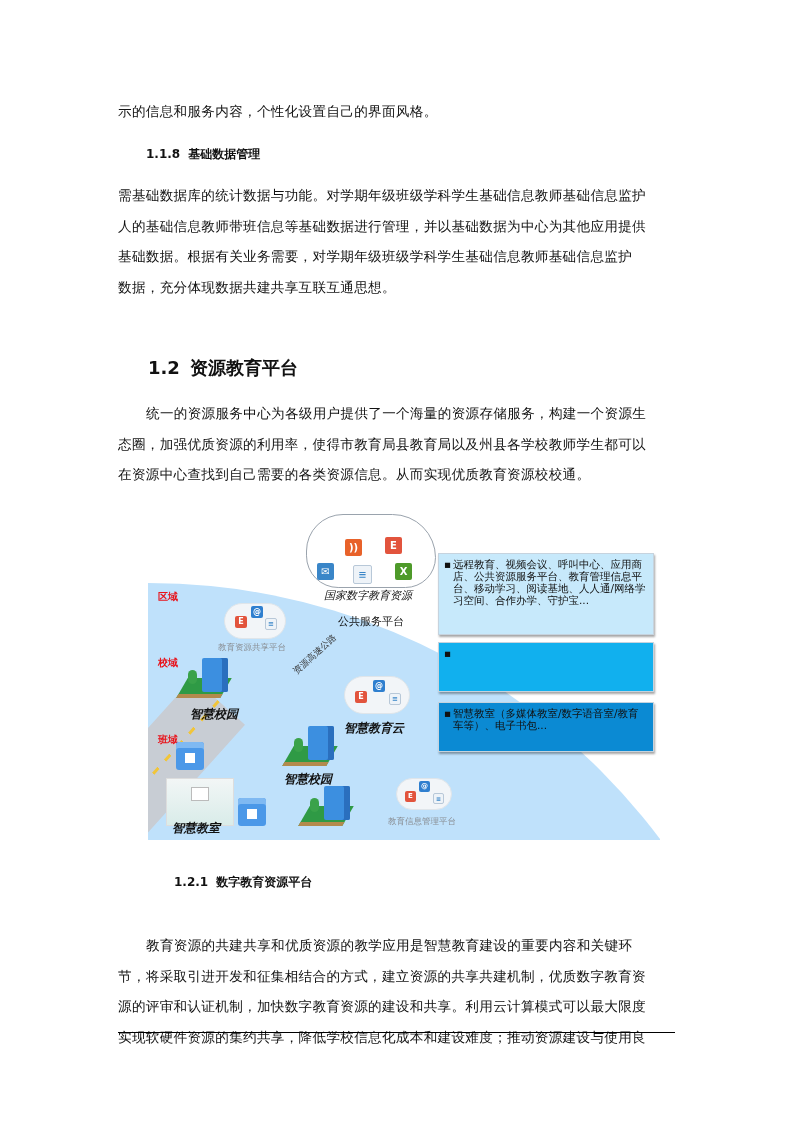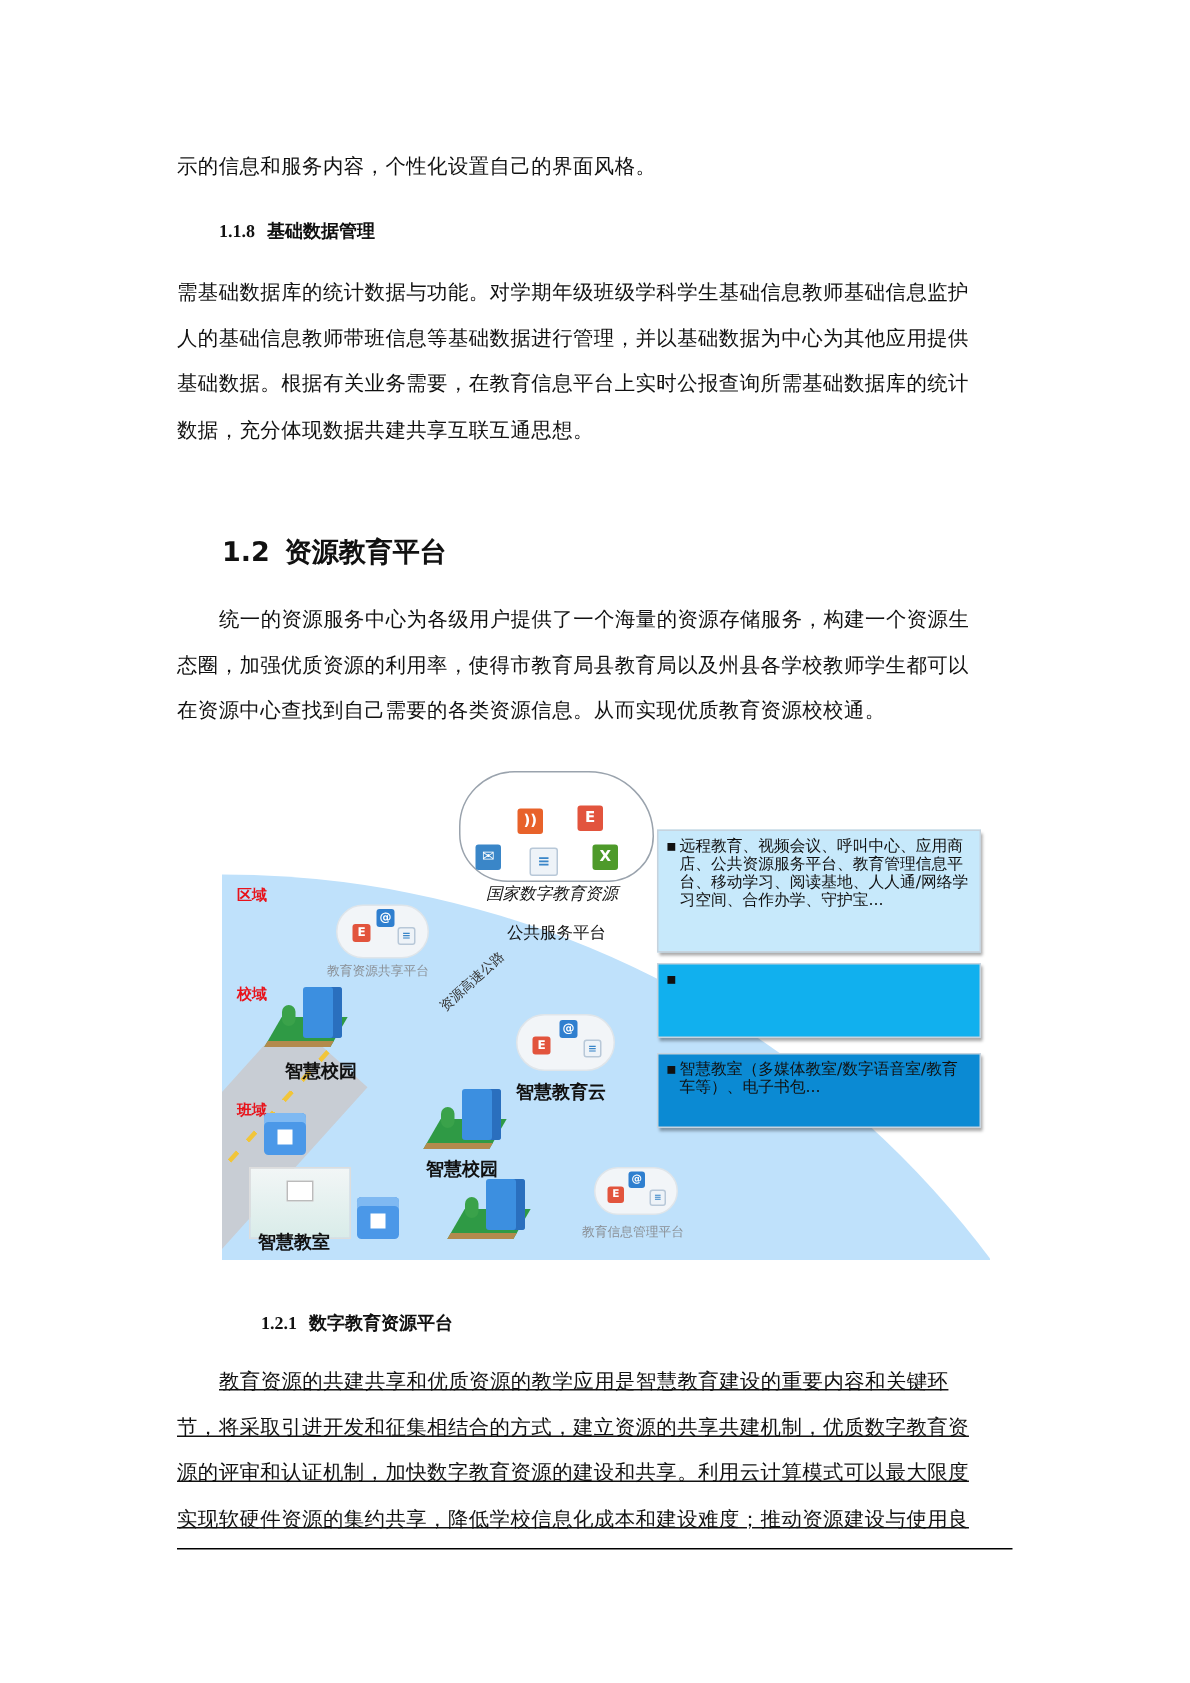--- a/index.html
+++ b/index.html
@@ -5,21 +5,21 @@
   html, body { margin: 0; padding: 0; background: #ffffff; }
   body { width: 793px; height: 1122px; position: relative; overflow: hidden;
          font-family: "DejaVu Serif", "Liberation Serif", serif; color: #111; }
   .page { position: absolute; left: 0; top: 0; width: 793px; height: 1122px; }
   .p { position: absolute; left: 118px; width: 560px; font-size: 13.6px; line-height: 30.5px;
        letter-spacing: 0.3px; margin: 0; text-align: justify; }
   .p .line { display: block; white-space: nowrap; }
   .indent { padding-left: 28px; }
   .h3 { position: absolute; left: 146px; font-family: "DejaVu Sans", "Liberation Sans", sans-serif;
         font-weight: bold; font-size: 12px; margin: 0; color: #111; }
-  .h3 .num { margin-right: 8px; font-family: Liberation Serif, serif; }
+  .h3 .num { margin-right: 8px; }
   .h2 { position: absolute; left: 118px; font-family: "DejaVu Sans", "Liberation Sans", sans-serif;
         font-weight: bold; font-size: 18px; margin: 0; color: #111; }
   .h2 .num { margin-right: 10px; margin-left: 30px; }
   .rule { position: absolute; left: 118px; width: 557px; top: 1032px; height: 1px; background: #000; }
 
   
   .figure { position: absolute; left: 148px; top: 508px; width: 512px; height: 332px; overflow: hidden; }
   .sector { position: absolute; left: 0; top: 75px; width: 640px; height: 640px; background: #bfe1fb;
             border-radius: 0 100% 0 0; transform-origin: 0 0; }
   .road { position: absolute; left: 45px; top: 170px; width: 70px; height: 330px; background: #c9ccd2;
@@ -35,21 +35,21 @@
   .cloud.small { background: #f2f5f8; border: 1px solid #dfe5ea; }
   .ico { position: absolute; width: 17px; height: 17px; border-radius: 2px; color: #fff;
          font-family: "DejaVu Sans", sans-serif; font-size: 10px; text-align: center; line-height: 17px; font-weight: bold; }
   .ico.rss { background: #e8622a; }
   .ico.ppt { background: #e2543d; }
   .ico.xls { background: #4e9a2a; }
   .ico.mail { background: #3a86c8; }
   .ico.doc { background: #eef3f8; color: #3a86c8; border: 1px solid #b8c8d8; }
   .ico.at { background: #2f7fcf; }
   .cap { position: absolute; font-family: "DejaVu Sans", "Liberation Sans", sans-serif; white-space: nowrap; }
-  .cap.dark { color: #111; font-weight: bold; font-size: 12px; }
+  .cap.dark { color: #111; font-weight: bold; font-size: 12px; font-style: italic; }
   .cap.med { color: #111; font-size: 11px; }
   .cap.gray { color: #8a8f95; font-size: 8.5px; }
   .bld { position: absolute; width: 52px; height: 40px; }
   .bld .grass { position: absolute; left: 0; bottom: 0; width: 44px; height: 16px; background: #2f9a45;
                 border-bottom: 4px solid #b38a4d; transform: skewX(-30deg); }
   .bld .body { position: absolute; left: 20px; top: 0; width: 26px; height: 34px; background: #3c8fe0;
                border-radius: 2px; box-shadow: inset -6px 0 0 #2a6fbe; }
   .bld .tree { position: absolute; left: 6px; top: 12px; width: 9px; height: 14px; background: #3aa24a; border-radius: 5px; }
   .cube { position: absolute; width: 28px; height: 28px; background: #4b98e8; border-radius: 3px;
           box-shadow: inset 0 6px 0 #7fb9f2; }
@@ -74,21 +74,21 @@
     <span class="line">示的信息和服务内容，个性化设置自己的界面风格。</span>
   </div>
 
   <h3 class="h3" style="top:146px;">
     <span class="num">1.1.8</span><span>基础数据管理</span>
   </h3>
 
   <div class="p" style="top:180px;">
     <span class="line">需基础数据库的统计数据与功能。对学期年级班级学科学生基础信息教师基础信息监护</span>
     <span class="line">人的基础信息教师带班信息等基础数据进行管理，并以基础数据为中心为其他应用提供</span>
-    <span class="line">基础数据。根据有关业务需要，在教育信息平台上实时公报查询所需基础数据库的统计</span>
+    <span class="line">基础数据。根据有关业务需要，对学期年级班级学科学生基础信息教师基础信息监护</span>
     <span class="line">数据，充分体现数据共建共享互联互通思想。</span>
   </div>
 
   <h2 class="h2" style="top:356px;">
     <span class="num">1.2</span><span>资源教育平台</span>
   </h2>
 
   <div class="p" style="top:398px;">
     <span class="line indent">统一的资源服务中心为各级用户提供了一个海量的资源存储服务，构建一个资源生</span>
     <span class="line">态圈，加强优质资源的利用率，使得市教育局县教育局以及州县各学校教师学生都可以</span>
@@ -176,21 +176,21 @@
     <div class="box box3">
       <span class="bullet">▪</span>
       <span>智慧教室（多媒体教室/数字语音室/教育车等）、电子书包...</span>
     </div>
   </div>
 
   <h3 class="h3" style="top:874px;margin-left:28px;">
     <span class="num">1.2.1</span><span>数字教育资源平台</span>
   </h3>
 
-  <div class="p" style="top:906px;text-decoration:underline;">
+  <div class="p" style="top:930px;">
     <span class="line indent">教育资源的共建共享和优质资源的教学应用是智慧教育建设的重要内容和关键环</span>
     <span class="line">节，将采取引进开发和征集相结合的方式，建立资源的共享共建机制，优质数字教育资</span>
     <span class="line">源的评审和认证机制，加快数字教育资源的建设和共享。利用云计算模式可以最大限度</span>
     <span class="line">实现软硬件资源的集约共享，降低学校信息化成本和建设难度；推动资源建设与使用良</span>
   </div>
 
   <div class="rule"></div>
 </div>
 
 </body></html>

